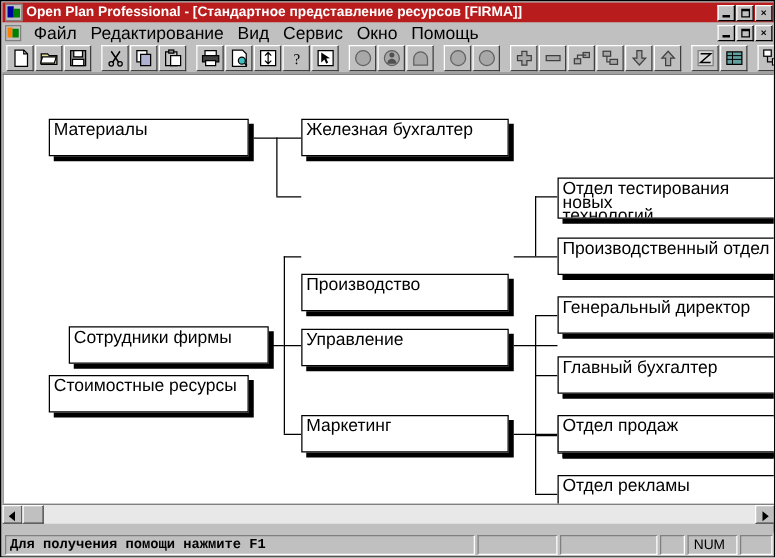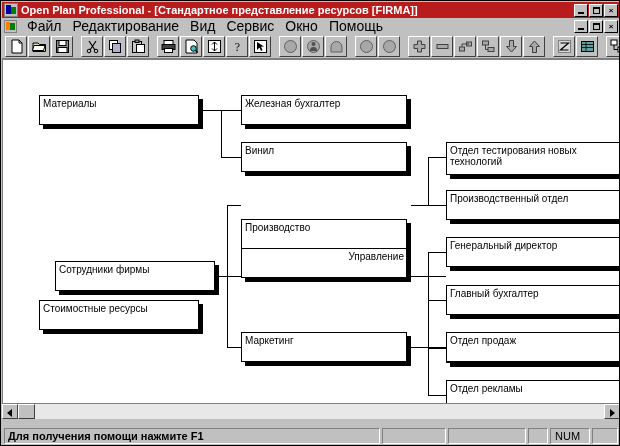--- a/index.html
+++ b/index.html
@@ -197,21 +197,21 @@
     background: #ffffff;
     border: 1px solid #000000;
     box-sizing: border-box;
     box-shadow: 4px 4px 0 0 #000000;
     overflow: hidden;
   }
   .node .label {
     position: absolute;
     left: 3px; top: 2px;
     right: 2px;
-    font-size: 10px;
+    font-size: 14px;
     line-height: 11px;
     color: #000;
     font-family: "Liberation Sans", sans-serif;
     white-space: pre-line;
   }
   .link {
     position: absolute;
     background: #000000;
   }
   .link.h { height: 1px; }
@@ -286,21 +286,21 @@
     border-bottom: 1px solid #ffffff;
     box-sizing: border-box;
     font-size: 11px;
     color: #000;
     display: flex;
     align-items: center;
     padding-left: 3px;
     overflow: hidden;
     white-space: nowrap;
   }
-  .sp-main { flex: 1 1 auto; font-weight: bold; }
+  .sp-main { flex: 1 1 auto; font-weight: bold; font-family: Liberation Mono, monospace; }
   .sp-a { width: 64px; flex: 0 0 auto; }
   .sp-b { width: 78px; flex: 0 0 auto; }
   .sp-c { width: 20px; flex: 0 0 auto; }
   .sp-num { width: 40px; flex: 0 0 auto; justify-content: flex-start; padding-left: 4px; }
   .sp-d { width: 26px; flex: 0 0 auto; }
 </style>
 </head>
 <body>
 
 <div id="app">
@@ -526,40 +526,37 @@
         <div class="link h" style="left: 425px; top: 288px; width: 18px;"></div>
         <div class="link h" style="left: 408px; top: 287px; width: 35px;"></div>
         <div class="link v" style="left: 425px; top: 287px; height: 48px;"></div>
         <div class="link h" style="left: 425px; top: 335px; width: 18px;"></div>
         <div class="node" style="left: 36px; top: 35px; width: 160px; height: 30px;">
           <div class="label">Материалы</div>
         </div>
         <div class="node" style="left: 238px; top: 35px; width: 166px; height: 30px;">
           <div class="label">Железная бухгалтер</div>
         </div>
-        <div class="node" style="left: 238px; top: 82px; width: 166px; height: 30px;">
-          <div class="label">Винил</div>
-        </div>
         <div class="node" style="left: 443px; top: 82px; width: 177px; height: 33px;">
           <div class="label">Отдел тестирования новых
 технологий</div>
         </div>
         <div class="node" style="left: 238px; top: 130px; width: 166px; height: 30px; margin-top: 29px;">
           <div class="label">Производство</div>
         </div>
         <div class="node" style="left: 443px; top: 130px; width: 177px; height: 30px;">
           <div class="label">Производственный отдел</div>
         </div>
         <div class="node" style="left: 443px; top: 177px; width: 177px; height: 30px;">
           <div class="label">Генеральный директор</div>
         </div>
         <div class="node" style="left: 52px; top: 201px; width: 160px; height: 30px;">
           <div class="label">Сотрудники фирмы</div>
         </div>
-        <div class="node" style="left: 238px; top: 188px; width: 166px; height: 30px; text-align: right;">
+        <div class="node" style="left: 238px; top: 203px; width: 166px; height: 30px;">
           <div class="label">Управление</div>
         </div>
         <div class="node" style="left: 443px; top: 225px; width: 177px; height: 30px;">
           <div class="label">Главный бухгалтер</div>
         </div>
         <div class="node" style="left: 36px; top: 240px; width: 160px; height: 30px;">
           <div class="label">Стоимостные ресурсы</div>
         </div>
         <div class="node" style="left: 443px; top: 273px; width: 177px; height: 30px;">
           <div class="label">Секретарь</div>

